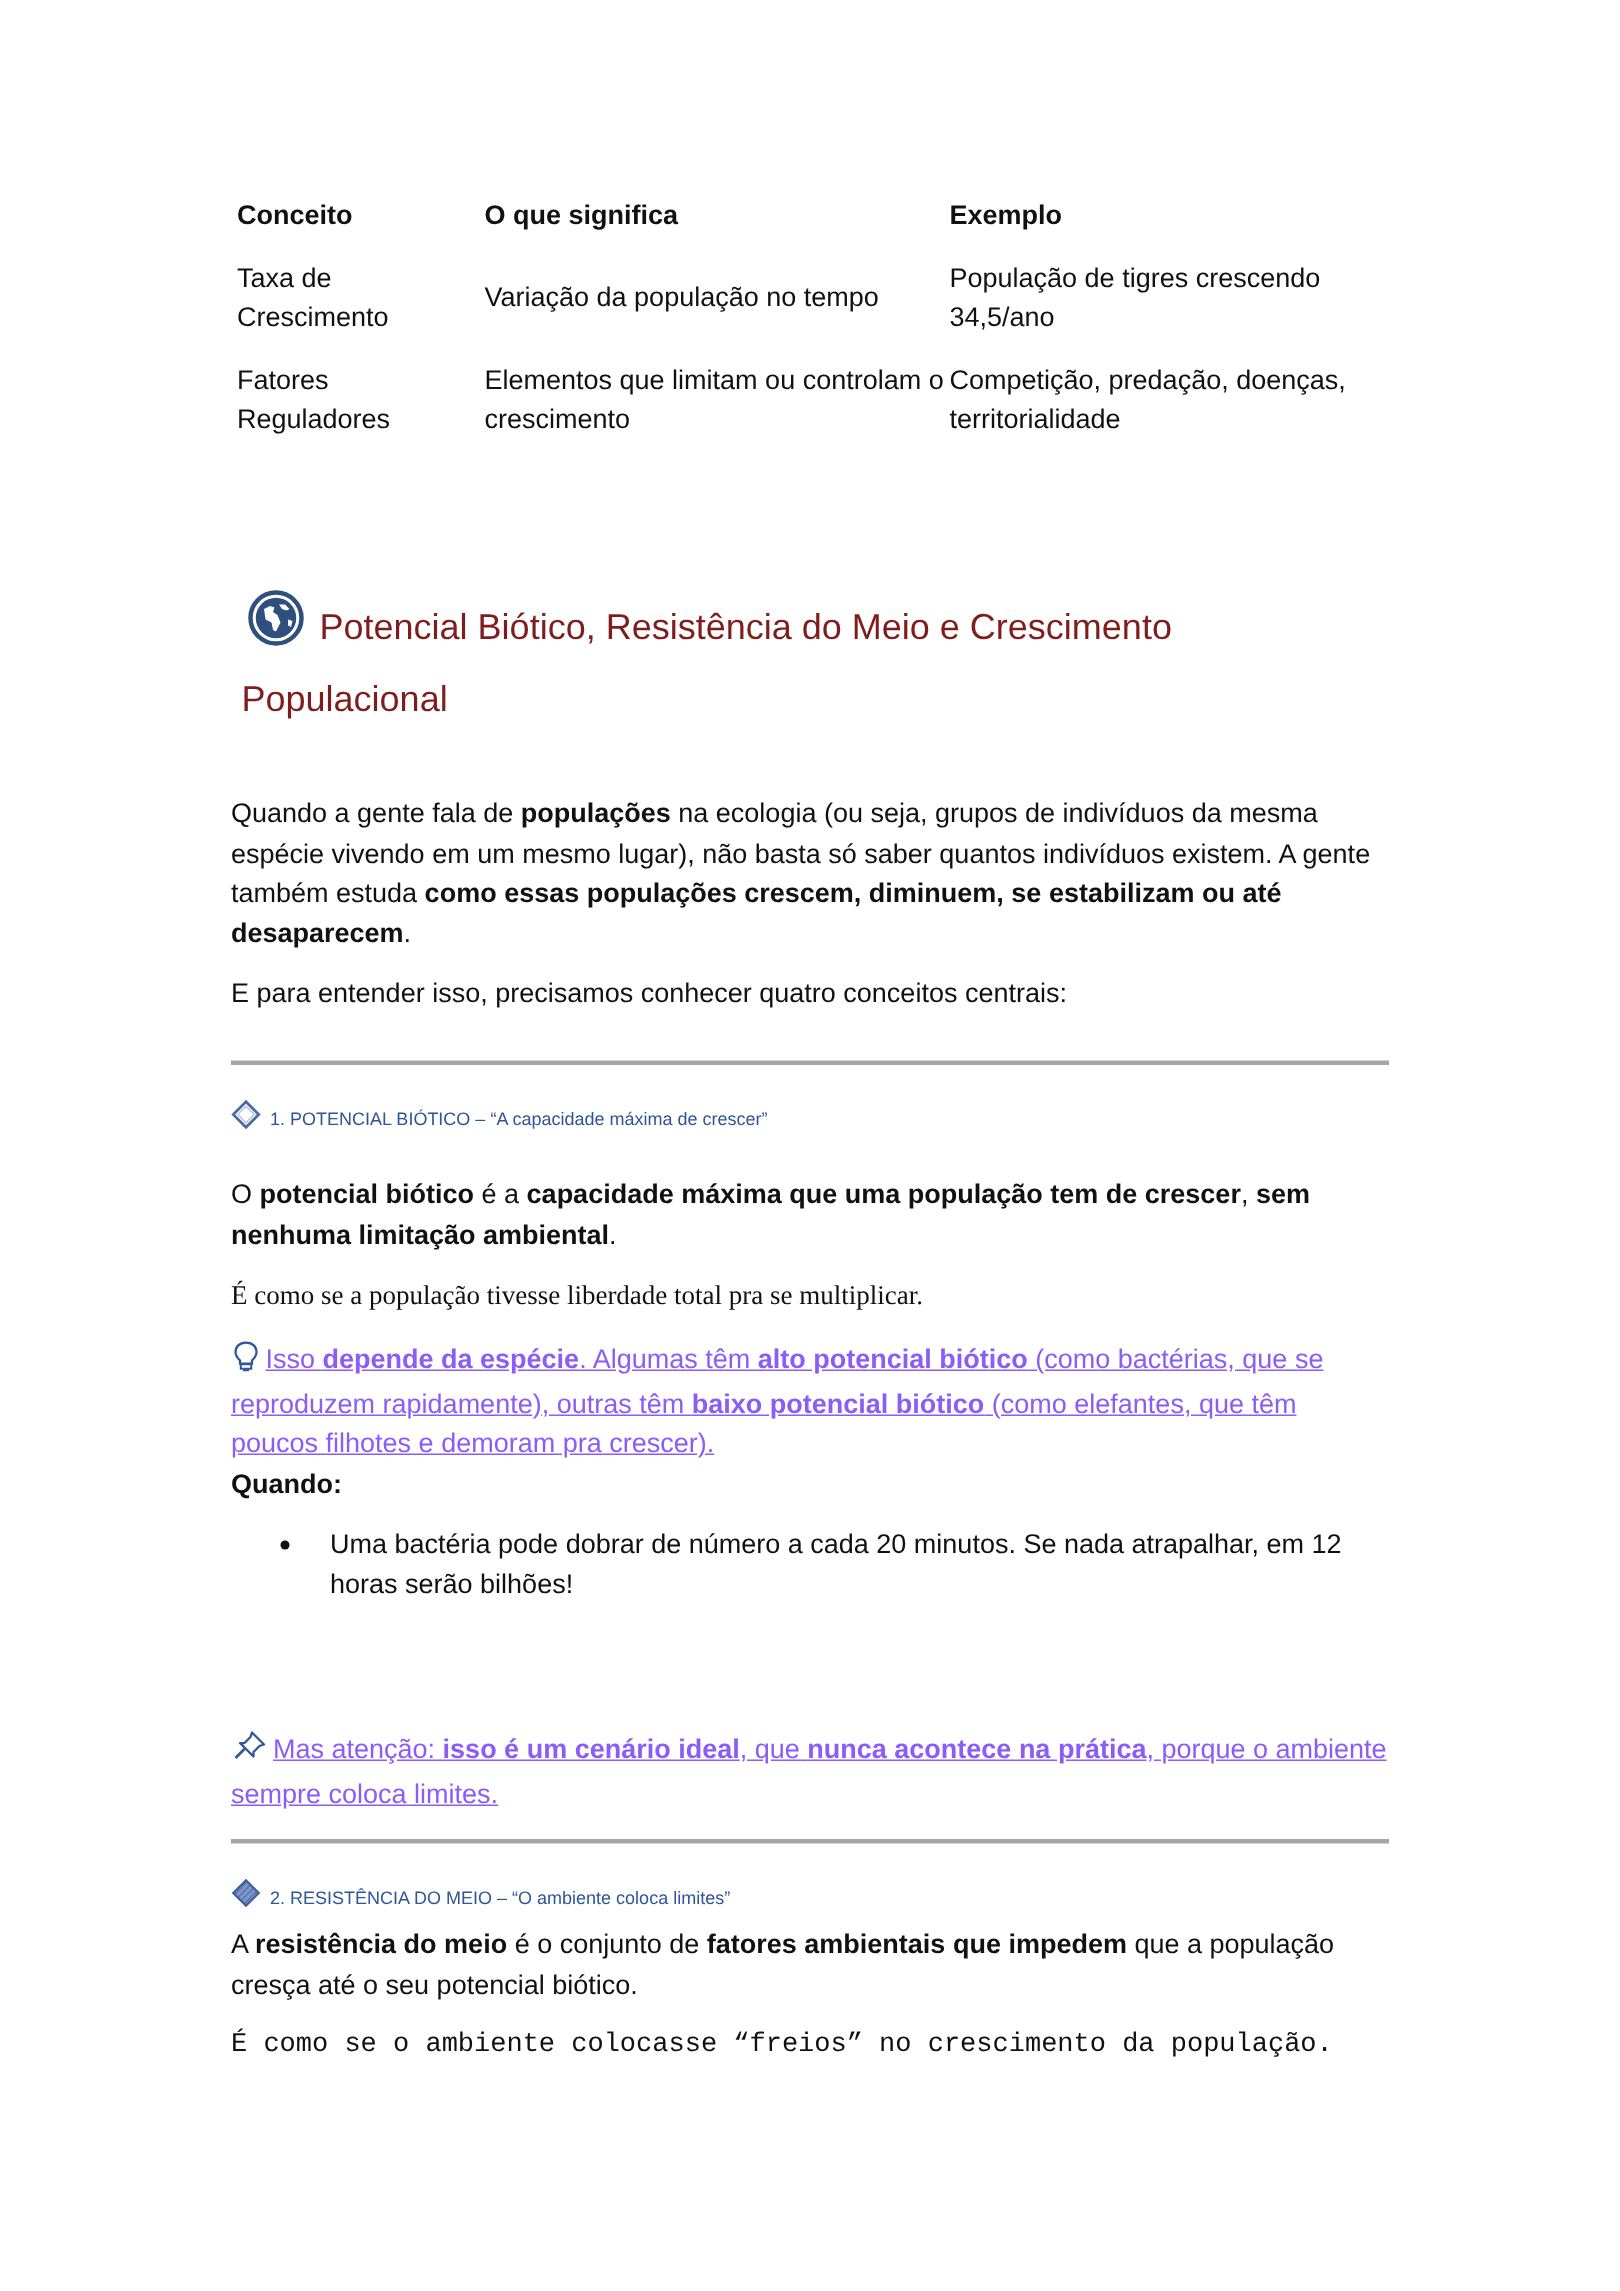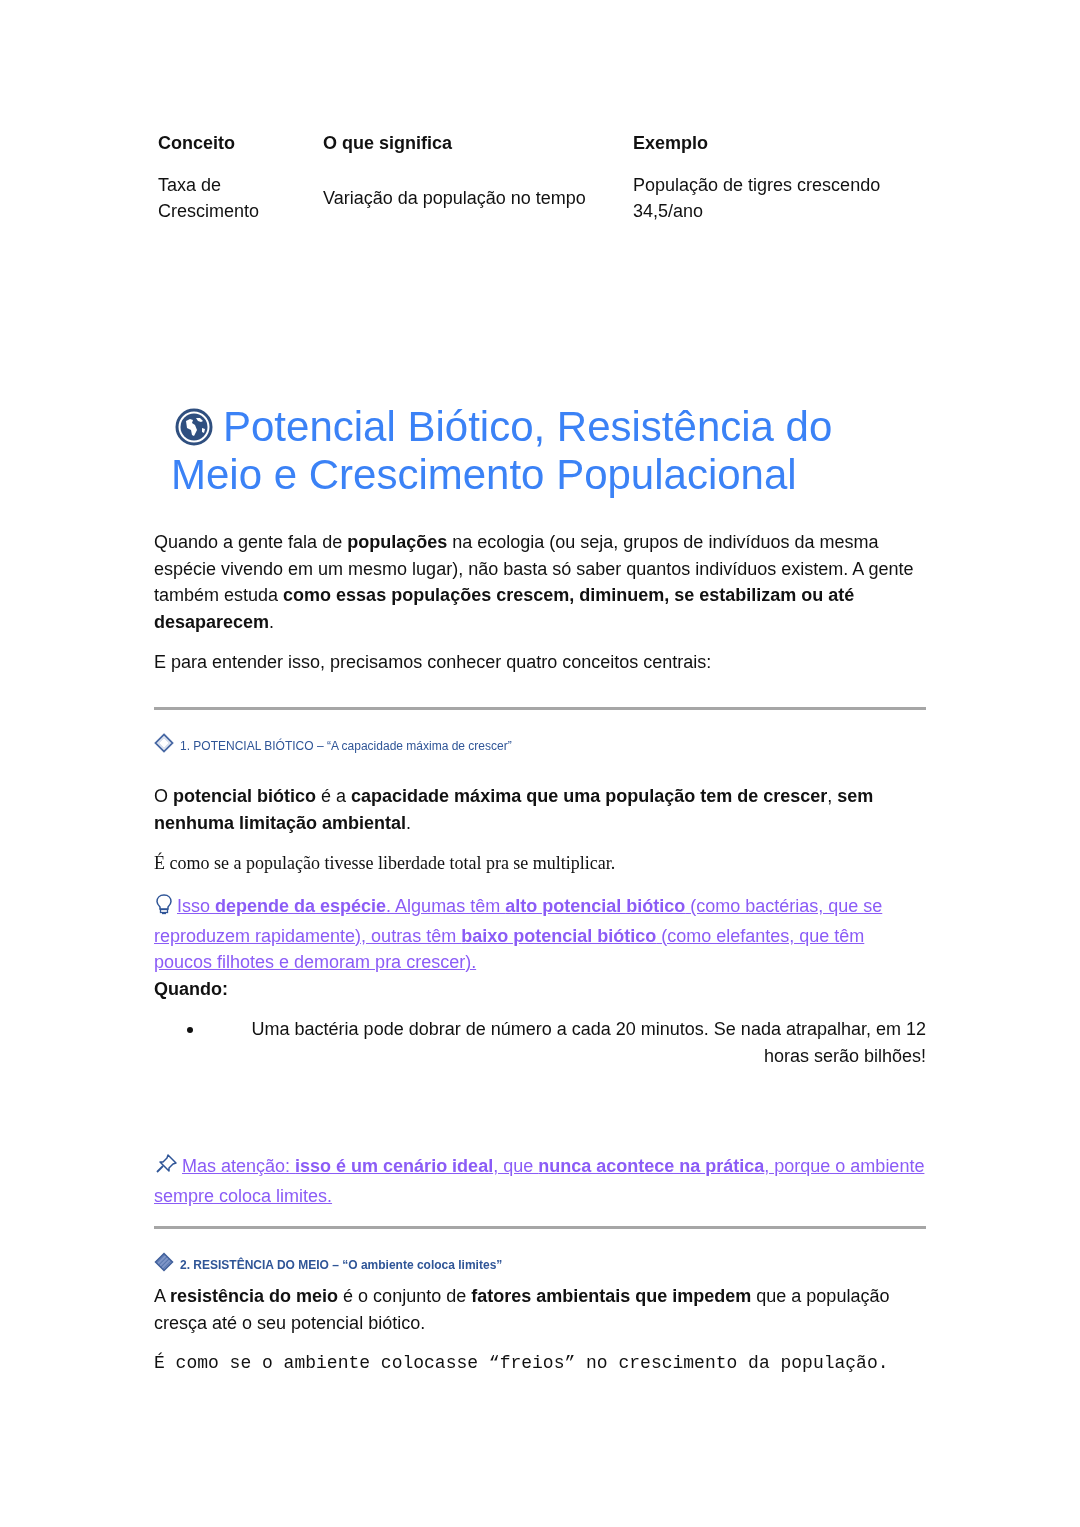--- a/index.html
+++ b/index.html
@@ -37,25 +37,25 @@
     }
     .col1 { width: 165px; }
     .col2 { width: 310px; }
     .col3 { width: 285px; }
 
     .section-title {
       position: absolute;
       left: 154px;
       top: 386px;
       width: 700px;
-      font-size: 42px;
+      font-size: 24px;
       line-height: 48px;
-      color: #3b82f6;
+      color: #7f1d1d;
       font-weight: normal;
-      margin: 17px;
+      margin: 7px;
     }
     .globe {
       display: inline-block;
       width: 38px;
       height: 38px;
       vertical-align: -5px;
       margin-right: 10px;
       margin-left: 4px;
     }
 
@@ -96,21 +96,20 @@
     .bullets {
       position: absolute;
       left: 154px;
       top: 1016px;
       width: 772px;
       margin: 0;
       padding: 0;
       list-style: none;
       font-size: 18px;
       line-height: 26.5px;
-      text-align: right;
     }
     .bullets li {
       position: relative;
       padding-left: 66px;
       margin-bottom: 15px;
     }
     .bullets li .dot {
       position: absolute;
       left: 33px;
       top: 11px;
@@ -130,20 +129,25 @@
       <th class="col2">O que significa</th>
       <th class="col3">Exemplo</th>
     </tr>
   </thead>
   <tbody>
     <tr>
       <td>Taxa de Crescimento</td>
       <td>Variação da população no tempo</td>
       <td>População de tigres crescendo 34,5/ano</td>
     </tr>
+    <tr>
+      <td>Fatores Reguladores</td>
+      <td>Elementos que limitam ou controlam o crescimento</td>
+      <td>Competição, predação, doenças, territorialidade</td>
+    </tr>
   </tbody>
 </table>
 
 <h1 class="section-title">
   <span class="globe">
     <svg viewBox="0 0 38 38" width="38" height="38">
       <circle cx="19" cy="19" r="17" fill="#ffffff" stroke="#2f4f7f" stroke-width="3"></circle>
       <circle cx="19" cy="19" r="13.5" fill="#2f4f7f"></circle>
       <path d="M11 13 L15 11 L18 12 L17 15 L20 17 L22 22 L19 28 L17 27 L16 22 L12 20 Z" fill="#ffffff"></path>
       <path d="M21 10 L25 10 L28 13 L26 14 L23 13 Z" fill="#ffffff"></path>
@@ -183,21 +187,21 @@
   <li><span class="dot"></span><span>Uma bactéria pode dobrar de número a cada 20 minutos. Se nada atrapalhar, em 12 horas serão bilhões!</span></li>
 </ul>
 
 <p class="body-text blue" style="top:1153px;"><span class="icon-inline" style="margin-right:2px;"><svg width="26" height="22" viewBox="0 0 26 22">
         <path d="M14 2 L22 10 L19 11 L15 15 L15 18 L6 9 L9 9 L13 5 Z" fill="none" stroke="#2f5597" stroke-width="1.5" stroke-linejoin="round"></path>
         <line x1="9" y1="13" x2="3" y2="19" stroke="#2f5597" stroke-width="1.8"></line>
       </svg></span><span>Mas atenção: </span><b>isso é um cenário ideal</b><span>, que </span><b>nunca acontece na prática</b><span>, porque o ambiente sempre coloca limites.</span></p>
 
 <div class="rule" style="top:1226px;"></div>
 
-<p class="subhead" style="top:1252px;font-weight:bold;">
+<p class="subhead" style="top:1252px;">
   <span class="icon-inline">
     <svg width="20" height="20" viewBox="0 0 20 20">
       <defs>
         <pattern id="hatch" patternUnits="userSpaceOnUse" width="3" height="3" patternTransform="rotate(45)">
           <rect width="3" height="3" fill="#7f96c8"></rect>
           <line x1="0" y1="0" x2="0" y2="3" stroke="#4a6aa5" stroke-width="1.5"></line>
         </pattern>
       </defs>
       <path d="M10 1.5 L18.5 10 L10 18.5 L1.5 10 Z" fill="url(#hatch)" stroke="#3f5f9a" stroke-width="1.5"></path>
     </svg>

